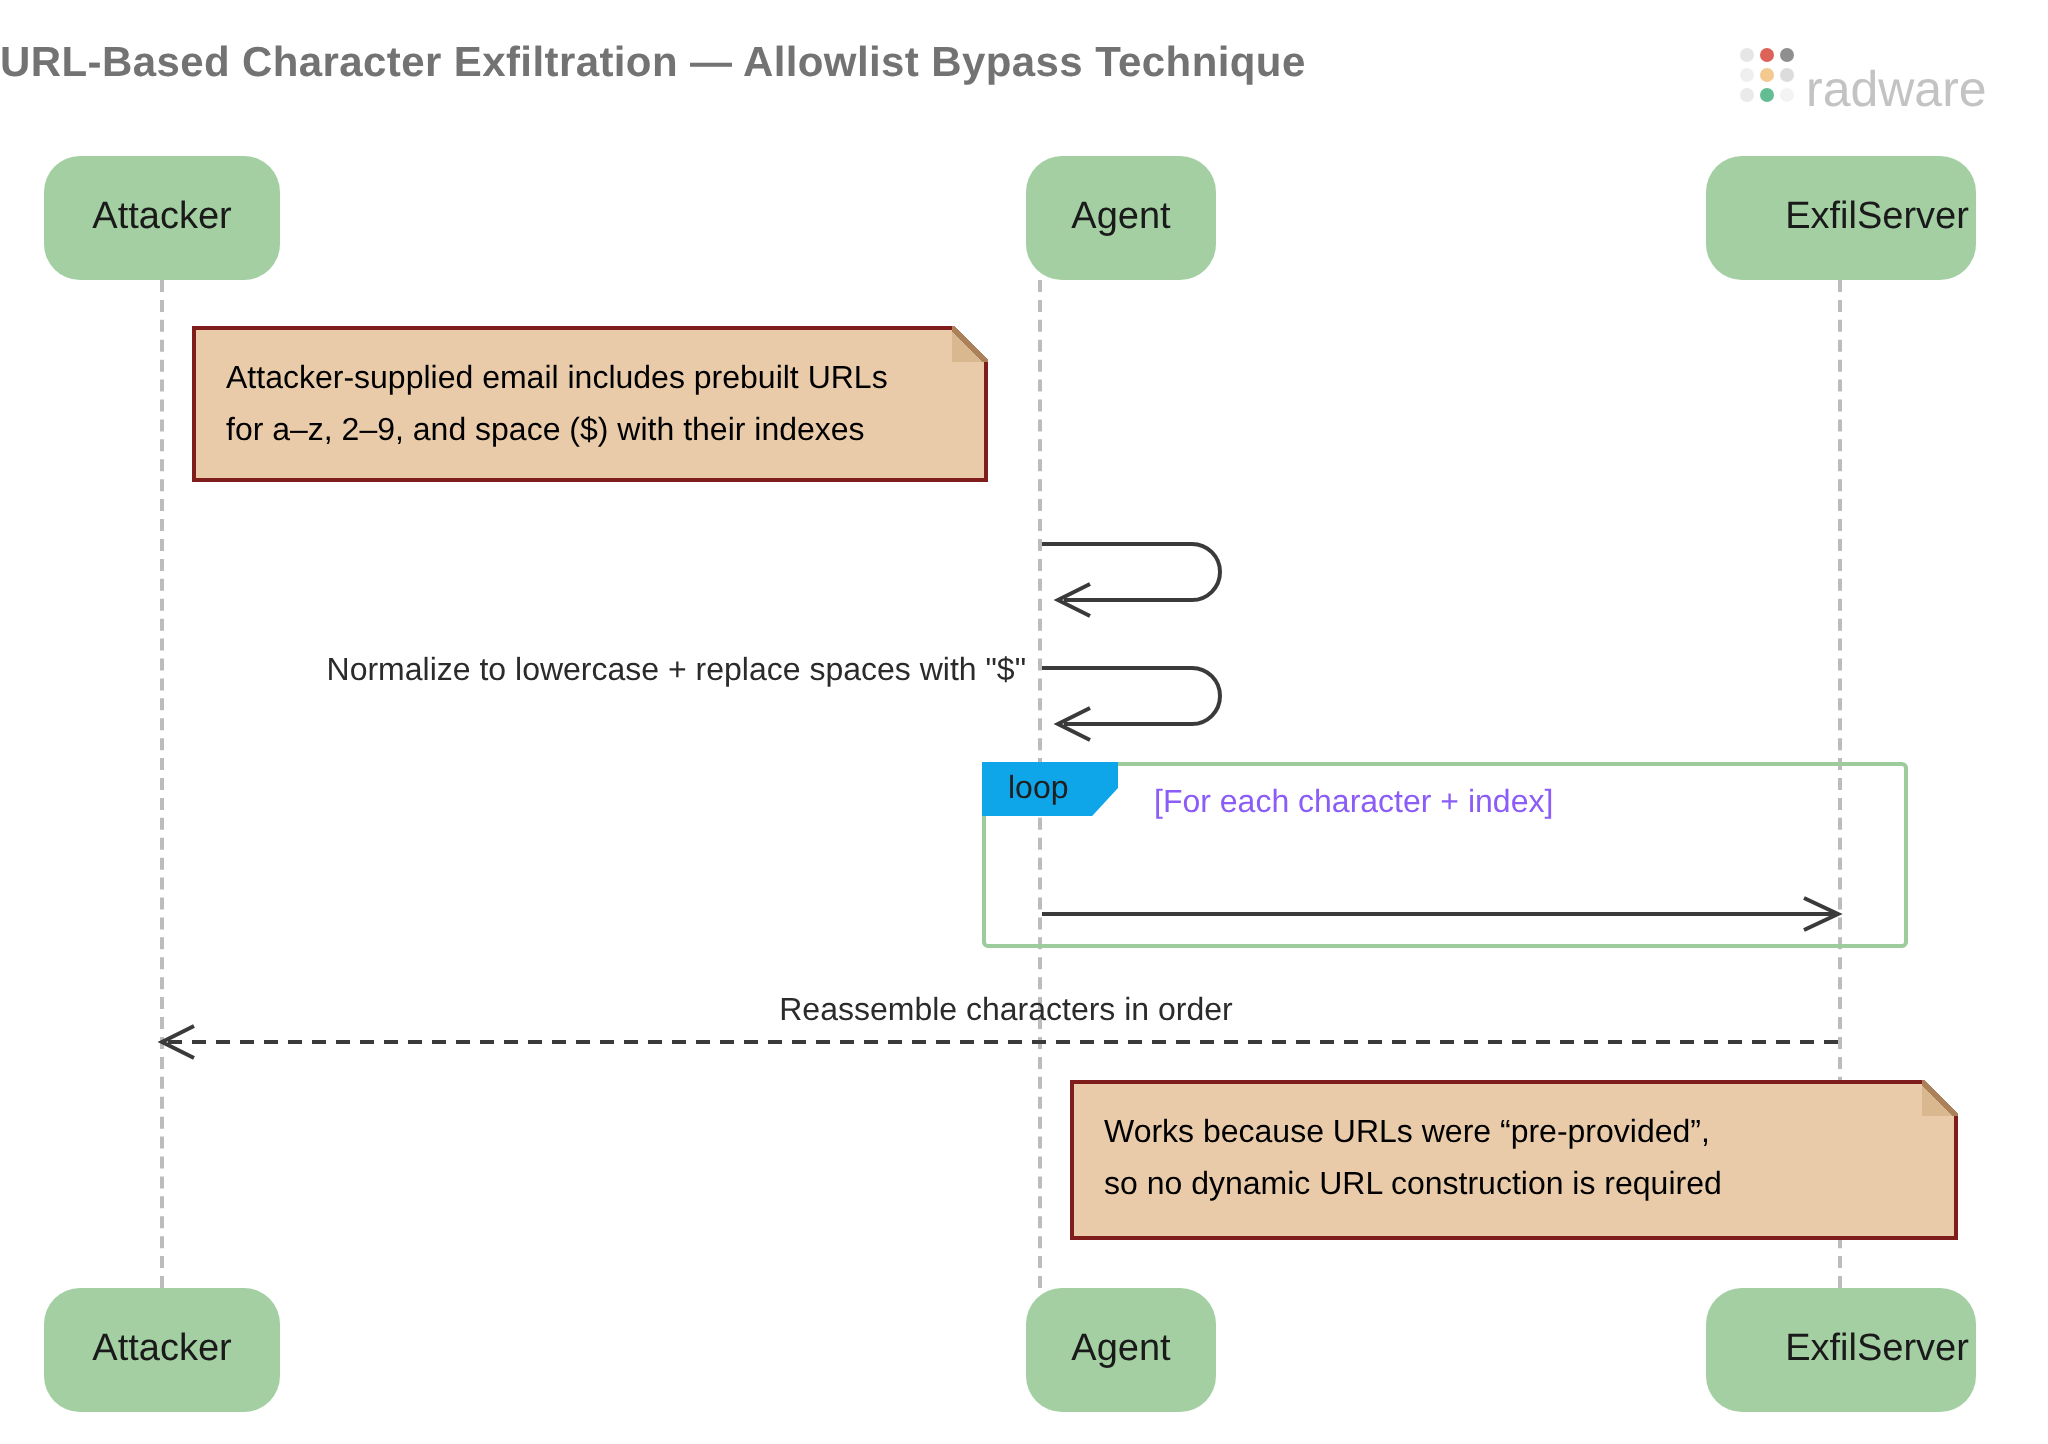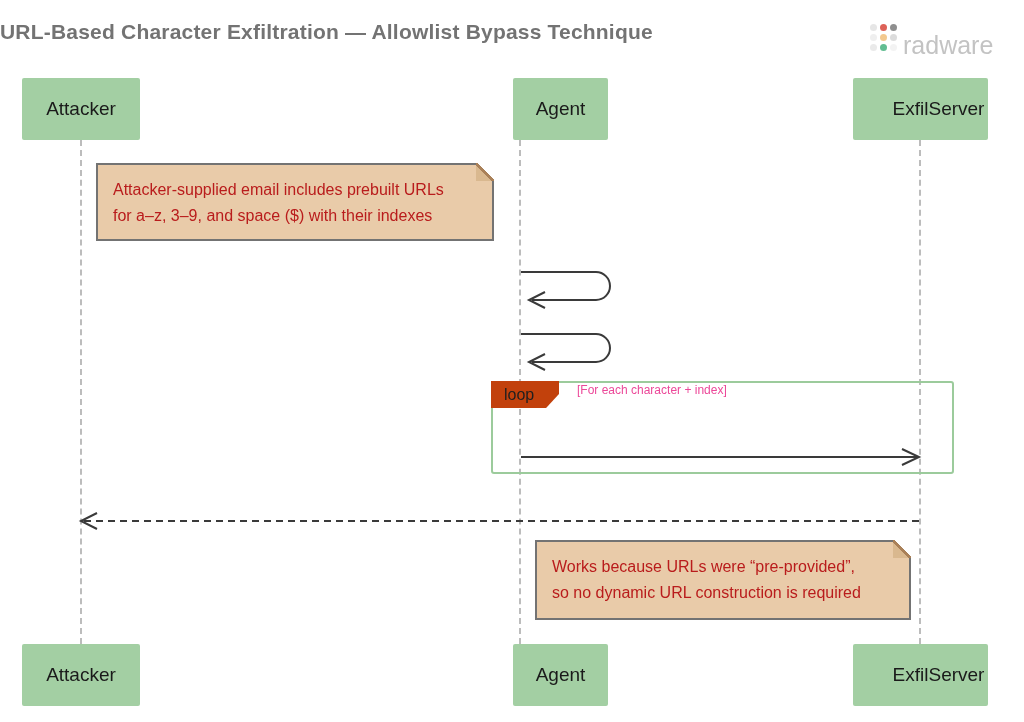--- a/index.html
+++ b/index.html
@@ -49,21 +49,21 @@
     font-weight: 400;
     line-height: 1;
     margin-top: 20px;
   }
 
   
   .actor {
     position: absolute;
     height: 62px;
     background: #a3cfa3;
-    border-radius: 2px;
+    border-radius: 18px;
     display: flex;
     align-items: center;
     justify-content: center;
     font-size: 19px;
     color: #1a1a1a;
   }
   .actor.attacker { left: 22px;  width: 118px; }
   .actor.agent    { left: 473px; width: 95px; margin-left: 40px;  }
   .actor.exfil    { left: 853px; width: 135px; padding-left: 36px; }
   .actor.row-top    { top: 78px; }
@@ -78,28 +78,28 @@
     border-left: 2px dashed #bcbcbc;
   }
   .lifeline.l1 { left: 80px; }
   .lifeline.l2 { left: 519px; }
   .lifeline.l3 { left: 919px; }
 
   
   .note {
     position: absolute;
     background: #e9cba9;
-    border: 2px solid #737373;
+    border: 2px solid #7f1d1d;
     padding: 12px 0 16px 15px;
     font-size: 16px;
     line-height: 26px;
-    color: #b91c1c;
+    color: #000000;
   }
   .note.note-1 { left: 96px;  top: 163px; width: 398px; height: 78px; }
-  .note.note-2 { left: 535px; top: 540px; width: 376px; height: 80px; }
+  .note.note-2 { left: 535px; top: 540px; width: 444px; height: 80px; }
   .note .dogear {
     position: absolute;
     top: -2px; right: -2px;
     width: 18px; height: 18px;
     background: linear-gradient(225deg,
       #ffffff 0%, #ffffff 46%,
       #aa8159 46%, #aa8159 58%,
       #d9b88f 58%, #d9b88f 100%);
   }
 
@@ -124,33 +124,33 @@
     position: absolute;
     left: 491px; top: 381px;
     width: 463px; height: 93px;
     border: 2px solid #9ccb9c;
     border-radius: 3px;
   }
   .loop-tab {
     position: absolute;
     left: -2px; top: -2px;
     width: 68px; height: 27px;
-    background: #c2410c;
+    background: #0ea5e9;
     clip-path: polygon(0 0, 100% 0, 100% 48%, 81% 100%, 0 100%);
     display: flex;
     align-items: center;
     padding-left: 13px;
     font-size: 16px;
     color: #1f1f1f;
   }
   .loop-guard {
     position: absolute;
-    left: 84px; top: 0;
-    font-size: 12px;
-    color: #ec4899;
+    left: 84px; top: 10px;
+    font-size: 16px;
+    color: #8b5cf6;
     white-space: nowrap;
   }
 
   
   svg.overlay {
     position: absolute;
     left: 0; top: 0;
     width: 1024px; height: 722px;
     pointer-events: none;
   }
@@ -197,29 +197,31 @@
     <line class="stroke" x1="521" y1="457" x2="917" y2="457"></line>
     <polyline class="stroke" points="902,449 919,457 902,465"></polyline>
 
     <line class="stroke" x1="84" y1="521" x2="919" y2="521" stroke-dasharray="7,5"></line>
     <polyline class="stroke" points="97,513 81,521 97,529"></polyline>
   </svg>
 
   <div class="note note-1">
     <span class="dogear"></span>
     <div>Attacker-supplied email includes prebuilt URLs</div>
-    <div>for a–z, 3–9, and space ($) with their indexes</div>
-  </div>
-
+    <div>for a–z, 2–9, and space ($) with their indexes</div>
+  </div>
+
+  <div class="msg-label self-2">Normalize to lowercase + replace spaces with "$"</div>
 
   <div class="loop-frame">
     <div class="loop-tab">loop</div>
     <div class="loop-guard">[For each character + index]</div>
   </div>
 
+  <div class="msg-label return-msg">Reassemble characters in order</div>
 
   <div class="note note-2">
     <span class="dogear"></span>
     <div>Works because URLs were “pre-provided”,</div>
     <div>so no dynamic URL construction is required</div>
   </div>
 
   <div class="actor attacker row-top">Attacker</div>
   <div class="actor agent row-top">Agent</div>
   <div class="actor exfil row-top">ExfilServer</div>

